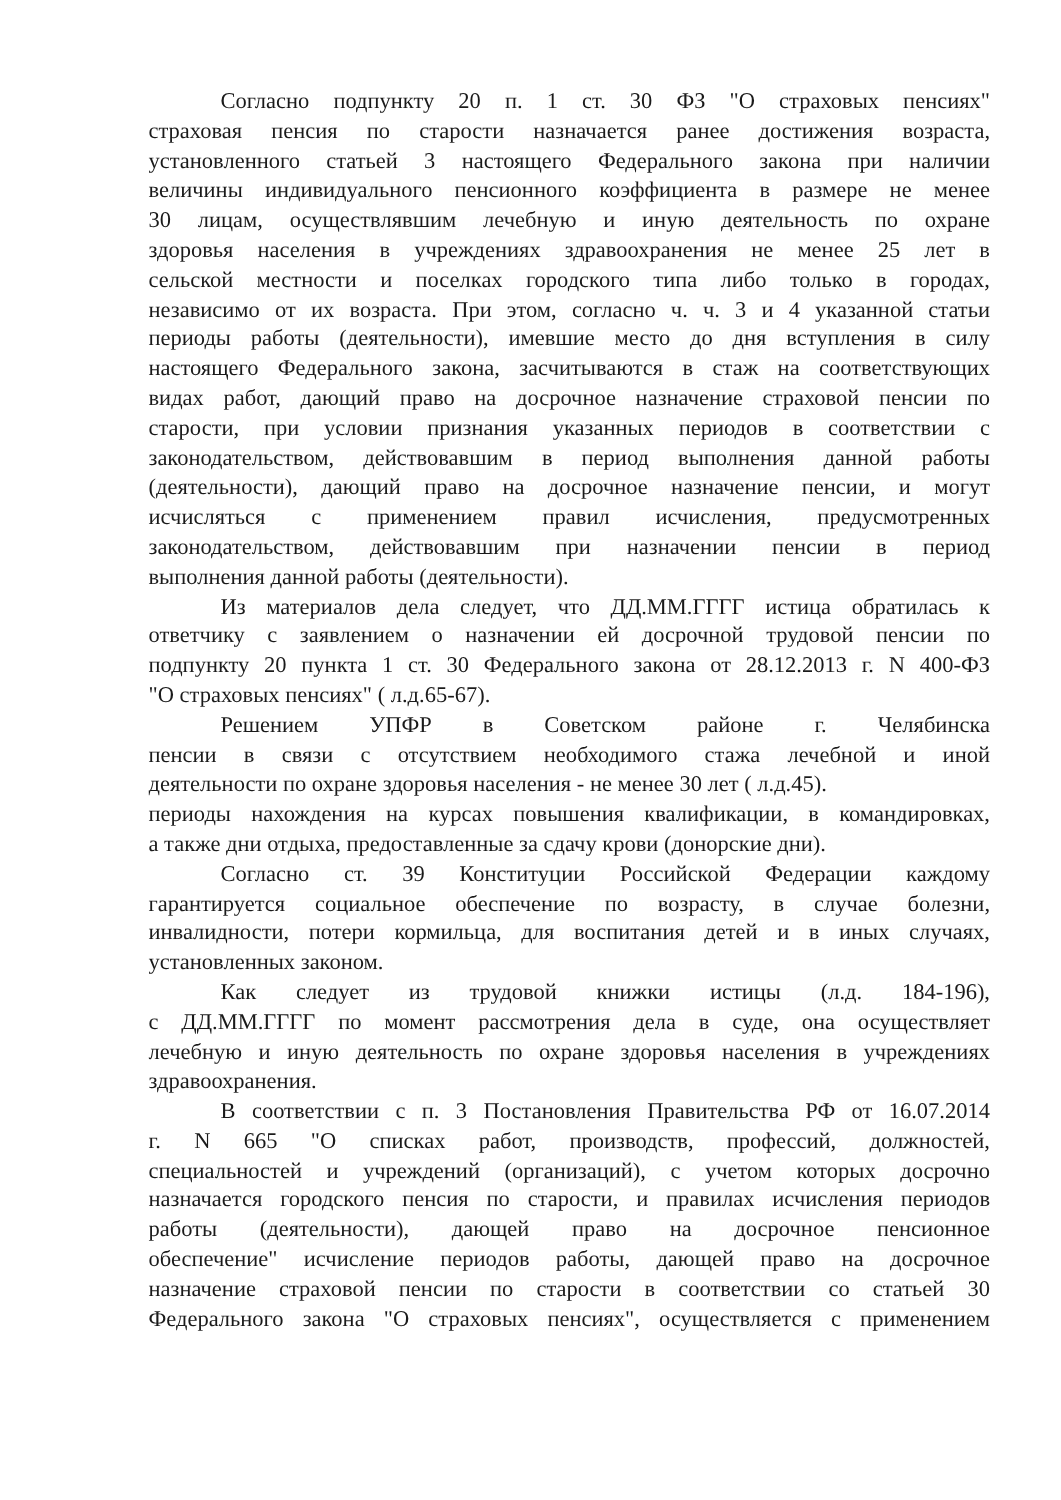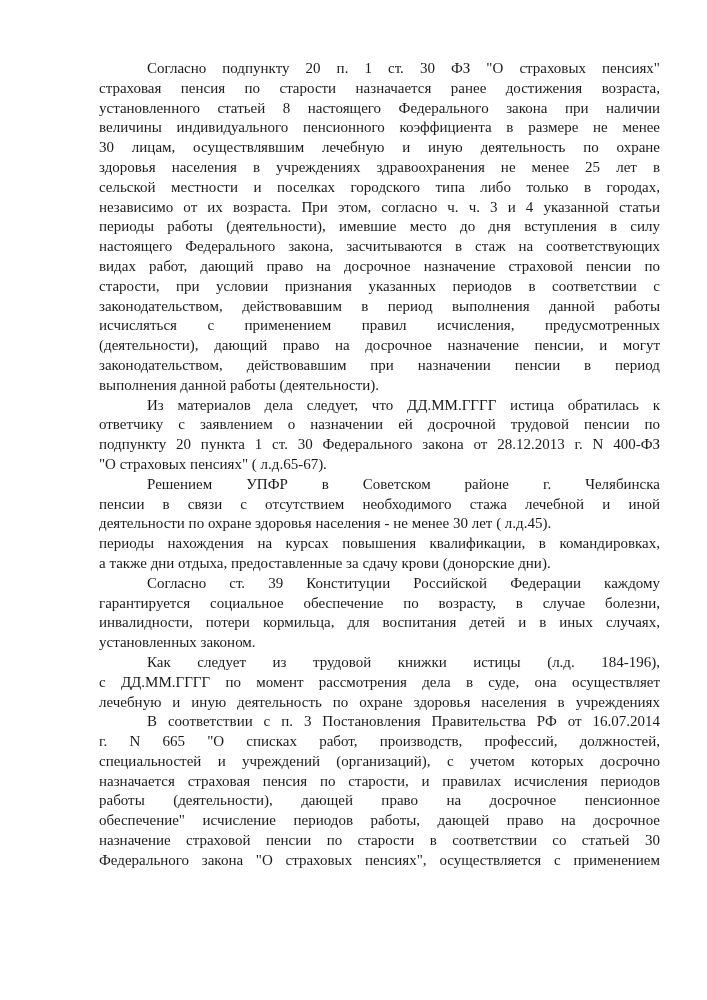--- a/index.html
+++ b/index.html
@@ -39,33 +39,33 @@
   }
 </style>
 </head>
 <body>
 
 <div class="page">
   <div class="text-block" id="text-block" style="color: rgb(26, 26, 26);">
       <div class="para">
         <div class="line first">Согласно подпункту 20 п. 1 ст. 30 ФЗ "О страховых пенсиях"</div>
         <div class="line">страховая пенсия по старости назначается ранее достижения возраста,</div>
-        <div class="line">установленного статьей 8 настоящего Федерального закона при наличии</div>
+        <div class="line">установленного статьей 3 настоящего Федерального закона при наличии</div>
         <div class="line">величины индивидуального пенсионного коэффициента в размере не менее</div>
         <div class="line">30 лицам, осуществлявшим лечебную и иную деятельность по охране</div>
         <div class="line">здоровья населения в учреждениях здравоохранения не менее 25 лет в</div>
         <div class="line">сельской местности и поселках городского типа либо только в городах,</div>
         <div class="line">независимо от их возраста. При этом, согласно ч. ч. 3 и 4 указанной статьи</div>
         <div class="line">периоды работы (деятельности), имевшие место до дня вступления в силу</div>
         <div class="line">настоящего Федерального закона, засчитываются в стаж на соответствующих</div>
         <div class="line">видах работ, дающий право на досрочное назначение страховой пенсии по</div>
         <div class="line">старости, при условии признания указанных периодов в соответствии с</div>
         <div class="line">законодательством, действовавшим в период выполнения данной работы</div>
+        <div class="line">(деятельности), дающий право на досрочное назначение пенсии, и могут</div>
         <div class="line">исчисляться с применением правил исчисления, предусмотренных</div>
-        <div class="line">(деятельности), дающий право на досрочное назначение пенсии, и могут</div>
         <div class="line">законодательством, действовавшим при назначении пенсии в период</div>
         <div class="line lastline">выполнения данной работы (деятельности).</div>
       </div>
       <div class="para">
         <div class="line first">Из материалов дела следует, что ДД.ММ.ГГГГ истица обратилась к</div>
         <div class="line">ответчику с заявлением о назначении ей досрочной трудовой пенсии по</div>
         <div class="line">подпункту 20 пункта 1 ст. 30 Федерального закона от 28.12.2013 г. N 400-ФЗ</div>
         <div class="line lastline">"О страховых пенсиях" ( л.д.65-67).</div>
       </div>
       <div class="para">
@@ -80,25 +80,26 @@
       <div class="para">
         <div class="line first">Согласно ст. 39 Конституции Российской Федерации каждому</div>
         <div class="line">гарантируется социальное обеспечение по возрасту, в случае болезни,</div>
         <div class="line">инвалидности, потери кормильца, для воспитания детей и в иных случаях,</div>
         <div class="line lastline">установленных законом.</div>
       </div>
       <div class="para">
         <div class="line first">Как следует из трудовой книжки истицы (л.д. 184-196),</div>
         <div class="line">с ДД.ММ.ГГГГ по момент рассмотрения дела в суде, она осуществляет</div>
         <div class="line">лечебную и иную деятельность по охране здоровья населения в учреждениях</div>
+        <div class="line lastline">здравоохранения.</div>
       </div>
       <div class="para">
         <div class="line first">В соответствии с п. 3 Постановления Правительства РФ от 16.07.2014</div>
         <div class="line">г. N 665 "О списках работ, производств, профессий, должностей,</div>
         <div class="line">специальностей и учреждений (организаций), с учетом которых досрочно</div>
-        <div class="line">назначается страховая пенсия по старости, и правилах исчисления периодов</div>
+        <div class="line">назначается городского пенсия по старости, и правилах исчисления периодов</div>
         <div class="line">работы (деятельности), дающей право на досрочное пенсионное</div>
         <div class="line">обеспечение" исчисление периодов работы, дающей право на досрочное</div>
         <div class="line">назначение страховой пенсии по старости в соответствии со статьей 30</div>
         <div class="line">Федерального закона "О страховых пенсиях", осуществляется с применением</div>
       </div>
     </div>
 </div>
 
 </body></html>

